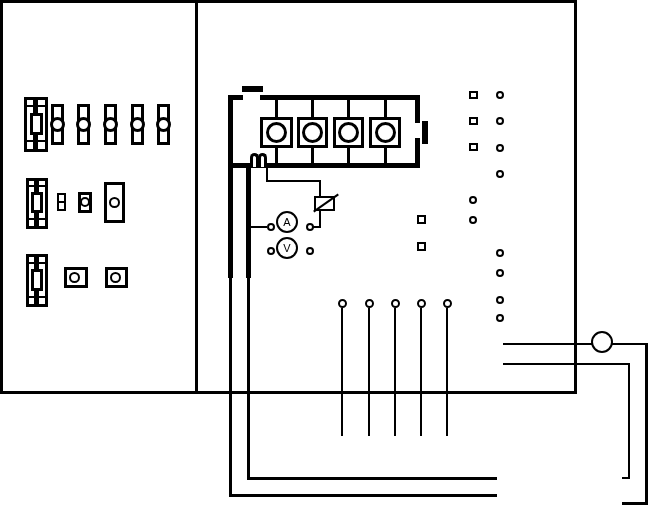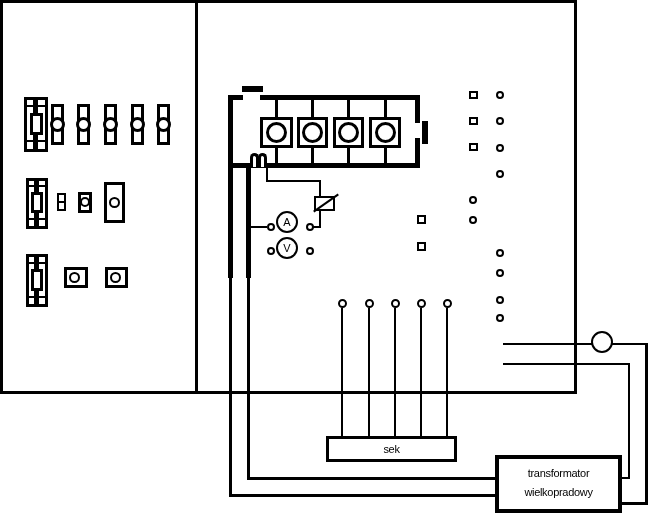--- a/index.html
+++ b/index.html
@@ -144,30 +144,23 @@
   <div class="ci" style="left:338px;top:299px;width:9px;height:9px;"></div>
   <div class="ci" style="left:365px;top:299px;width:9px;height:9px;"></div>
   <div class="ci" style="left:391px;top:299px;width:9px;height:9px;"></div>
   <div class="ci" style="left:417px;top:299px;width:9px;height:9px;"></div>
   <div class="ci" style="left:443px;top:299px;width:9px;height:9px;"></div>
   <div class="ln" style="left:341px;top:308px;width:2px;height:128px;"></div>
   <div class="ln" style="left:368px;top:308px;width:2px;height:128px;"></div>
   <div class="ln" style="left:394px;top:308px;width:2px;height:128px;"></div>
   <div class="ln" style="left:420px;top:308px;width:2px;height:128px;"></div>
   <div class="ln" style="left:446px;top:308px;width:2px;height:128px;"></div>
-  <div class="bx" style="left:326px;top:436px;width:131px;height:26px;">
-    <div class="lbl" style="left:0;right:0;top:4px;text-align:center;">sek</div>
-  </div>
 
   <div class="ln" style="left:503px;top:343px;width:144px;height:2px;"></div>
   <div class="ci" style="left:591px;top:331px;width:22px;height:22px;"></div>
   <div class="ln" style="left:645px;top:343px;width:3px;height:161px;"></div>
   <div class="ln" style="left:622px;top:502px;width:26px;height:3px;"></div>
   <div class="ln" style="left:503px;top:363px;width:127px;height:2px;"></div>
   <div class="ln" style="left:628px;top:363px;width:2px;height:116px;"></div>
   <div class="ln" style="left:622px;top:477px;width:8px;height:2px;"></div>
 
-  <div class="bx" style="left:495px;top:455px;width:127px;height:58px;border-width:4px;">
-    <div class="lbl" style="left:0;right:0;top:8px;text-align:center;">transformator</div>
-    <div class="lbl" style="left:0;right:0;top:27px;text-align:center;">wielkopradowy</div>
-  </div>
 
 </div>
 
 </body></html>

